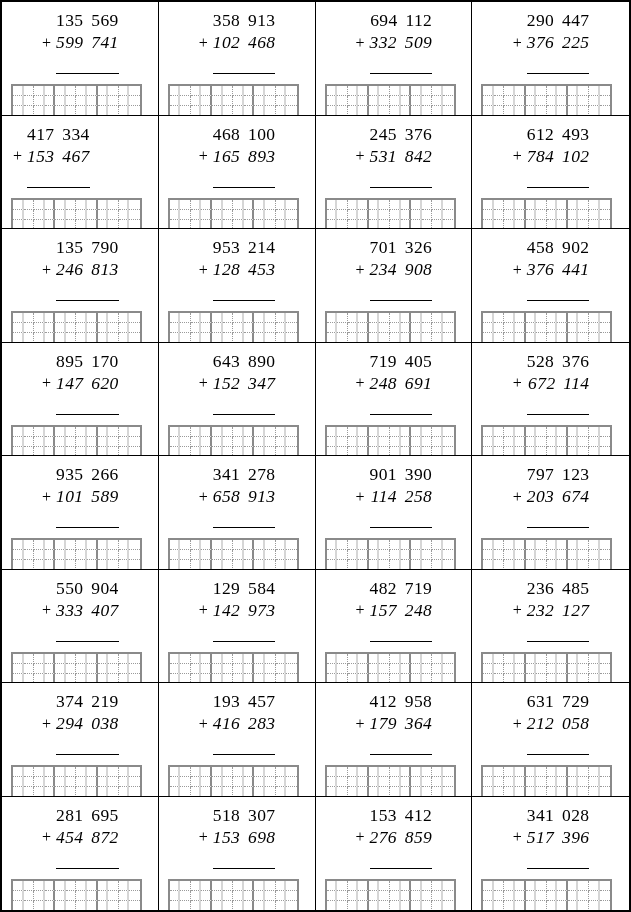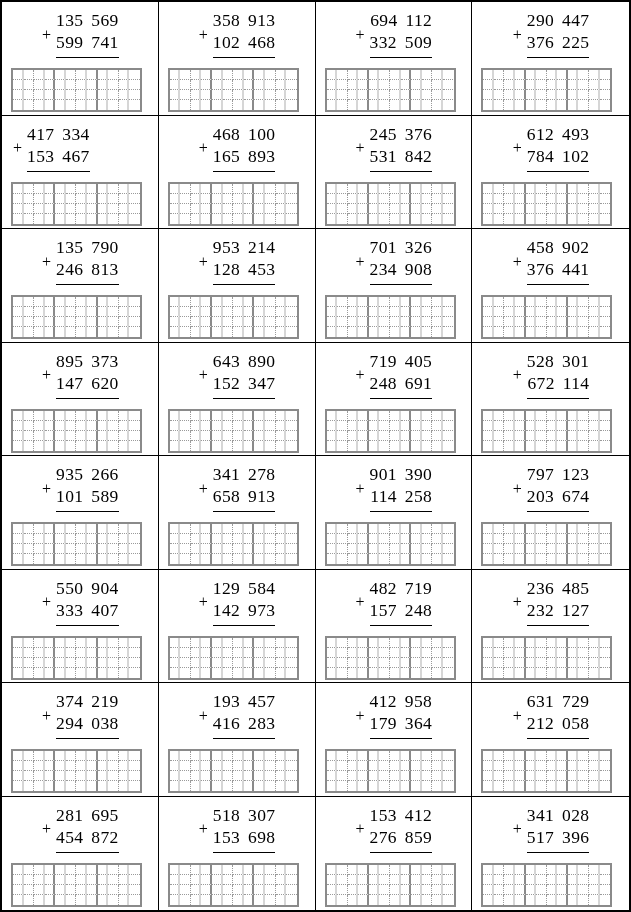--- a/index.html
+++ b/index.html
@@ -43,22 +43,23 @@
   .num{
     grid-column:2;
     font-size:17.5px;
     line-height:22px;
     letter-spacing:0.4px;
     word-spacing:3px;
     text-align:right;
     white-space:pre;
   }
   .num.bottom{
-    padding-bottom:4px;
+    padding-bottom:20px;
     border-bottom:1.6px solid #000;
+    font-style:italic;
   }
 
   .answer-grid{
     margin-top:10px;
     width:131px;height:44px;
     box-sizing:border-box;
     border:2px solid #8a8a8a;
     display:grid;
     grid-template-columns:repeat(12,1fr);
     grid-template-rows:repeat(4,1fr);
@@ -770,21 +771,21 @@
         <div class="ag-cell last-row"></div>
         <div class="ag-cell v-dot last-row"></div>
         <div class="ag-cell last-row"></div>
         <div class="ag-cell v-none last-row"></div>
       </div>
   </section>
 
   <section class="cell">
     <div class="problem">
       <span class="plus">+</span>
-      <span class="num top">895 373</span>
+      <span class="num top">895 170</span>
       <span class="num bottom">147 620</span>
     </div>
     <div class="answer-grid">
         <div class="ag-cell"></div>
         <div class="ag-cell v-dot"></div>
         <div class="ag-cell"></div>
         <div class="ag-cell v-block"></div>
         <div class="ag-cell"></div>
         <div class="ag-cell v-dot"></div>
         <div class="ag-cell"></div>
@@ -944,21 +945,21 @@
         <div class="ag-cell last-row"></div>
         <div class="ag-cell v-dot last-row"></div>
         <div class="ag-cell last-row"></div>
         <div class="ag-cell v-none last-row"></div>
       </div>
   </section>
 
   <section class="cell">
     <div class="problem">
       <span class="plus">+</span>
-      <span class="num top">528 301</span>
+      <span class="num top">528 376</span>
       <span class="num bottom">672 114</span>
     </div>
     <div class="answer-grid">
         <div class="ag-cell"></div>
         <div class="ag-cell v-dot"></div>
         <div class="ag-cell"></div>
         <div class="ag-cell v-block"></div>
         <div class="ag-cell"></div>
         <div class="ag-cell v-dot"></div>
         <div class="ag-cell"></div>

